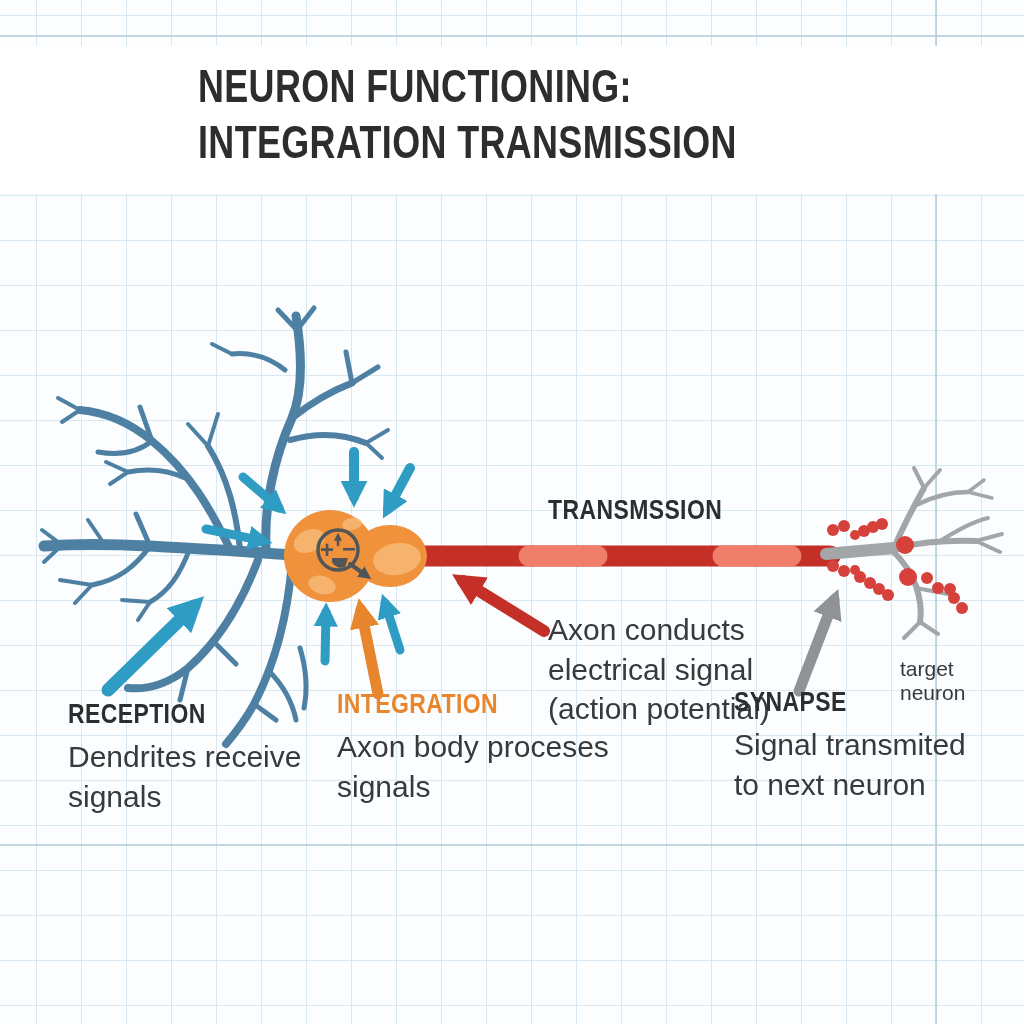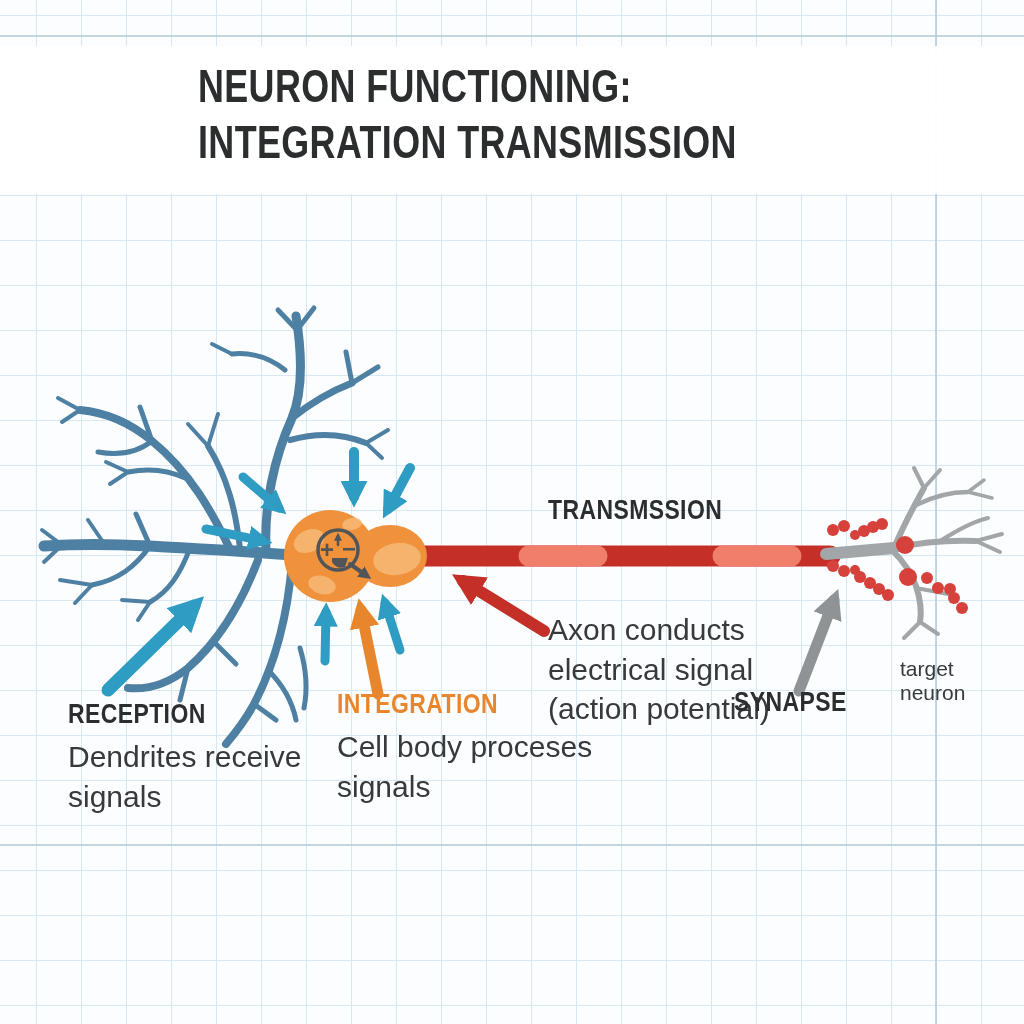--- a/index.html
+++ b/index.html
@@ -211,32 +211,34 @@
   </svg>
 
   <div class="sec" style="left:44px;top:698px;margin-left:24px;">
     <div class="sec-heading">RECEPTION</div>
     <div class="sec-desc">Dendrites receive
 signals</div>
   </div>
 
   <div class="sec" style="left:337px;top:688px;">
     <div class="sec-heading orange">INTEGRATION</div>
-    <div class="sec-desc">Cell body proceses
+    <div class="sec-desc">Axon body proceses
 signals</div>
   </div>
 
   <div class="sec" style="left:548px;top:494px;">
     <div class="sec-heading">TRANSMSSION</div>
   </div>
   <div class="sec" style="left:548px;top:610px;">
     <div class="sec-desc" style="margin-top:0;">Axon conducts
 electrical signal
 (action potential)</div>
   </div>
 
   <div class="sec" style="left:734px;top:686px;">
     <div class="sec-heading">SYNAPSE</div>
+    <div class="sec-desc">Signal transmited
+to next neuron</div>
   </div>
 
   <div class="float-label" style="left:900px;top:626px;margin-top:31px;">target neuron</div>
 
 </div>
 
 </body></html>

